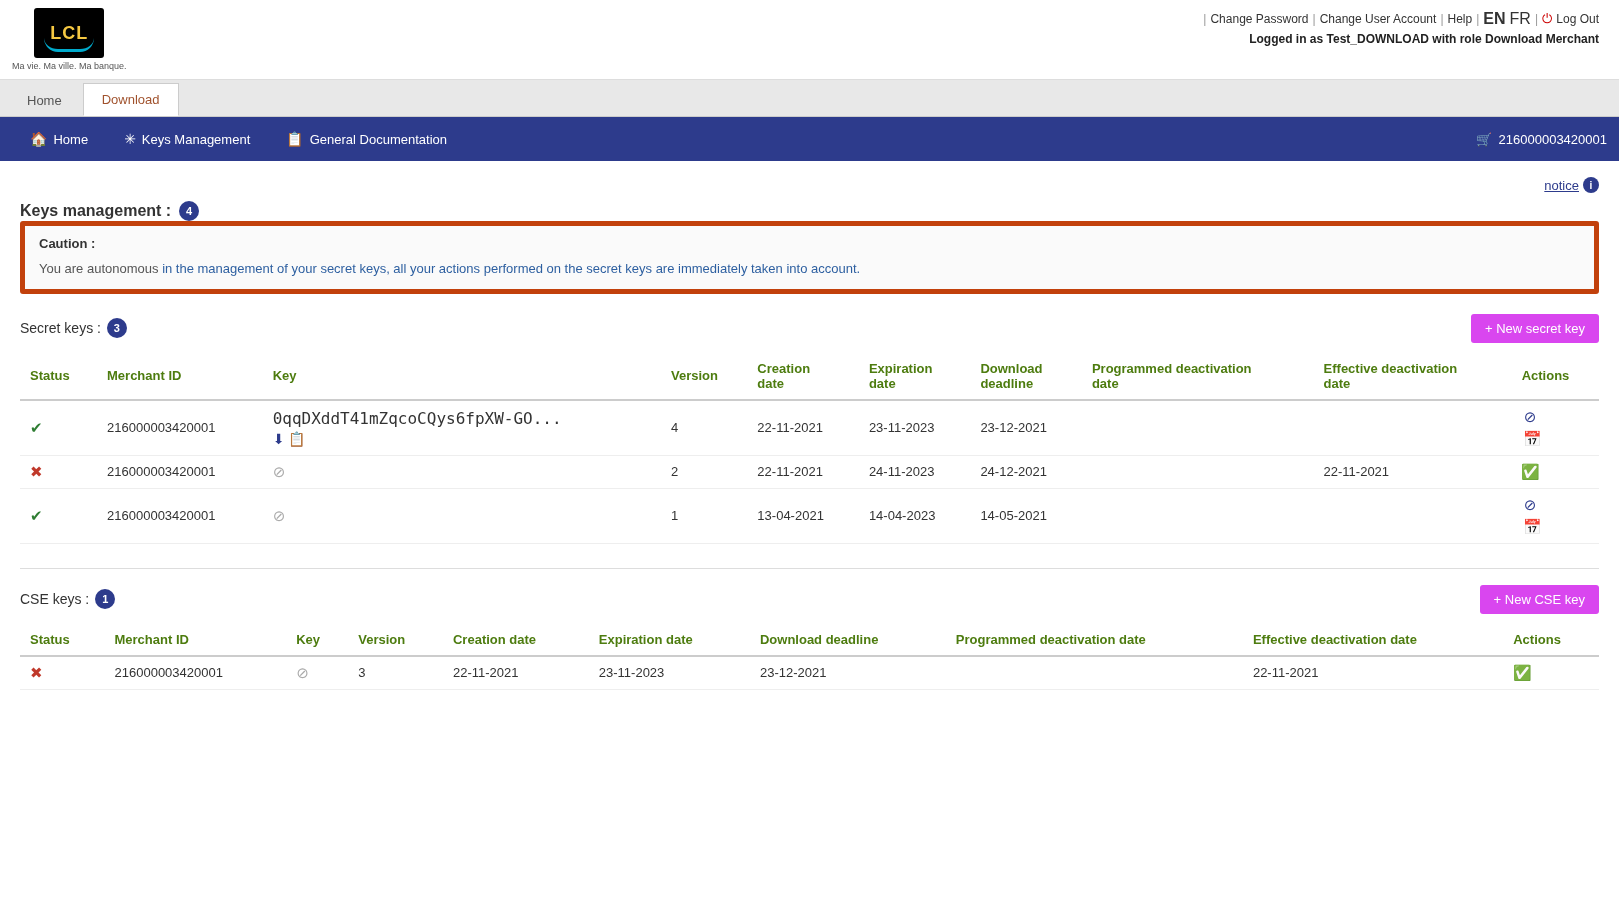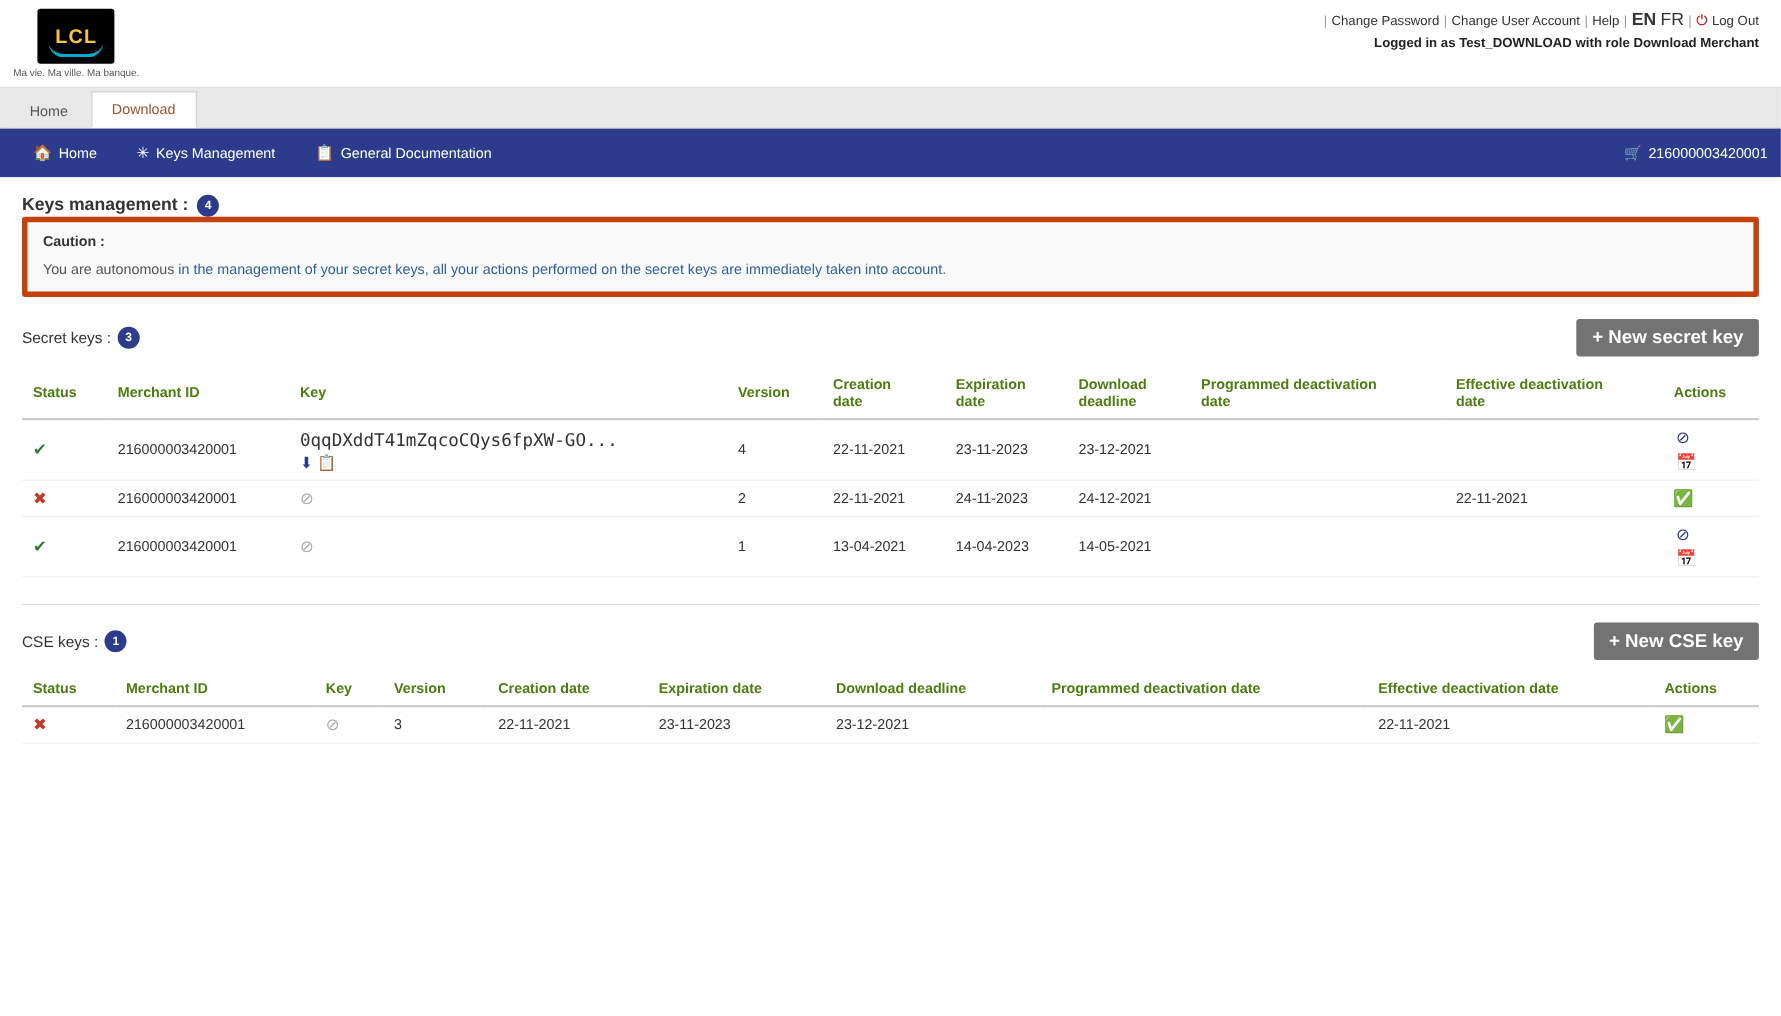--- a/index.html
+++ b/index.html
@@ -121,31 +121,30 @@
 
     
     .section-header {
       display: flex;
       justify-content: space-between;
       align-items: center;
       margin-bottom: 10px;
     }
     .section-title { font-size: 14px; display: flex; align-items: center; gap: 6px; }
     .btn-primary {
-      background: #737373;
+      background: #d946ef;
       color: #fff;
       border: none;
       padding: 7px 14px;
       border-radius: 3px;
       cursor: pointer;
-      font-size: 17px;
+      font-size: 13px;
       display: flex;
       align-items: center;
       gap: 4px;
-      font-weight: bold;
     }
 
     
     table {
       width: 100%;
       border-collapse: collapse;
       margin-bottom: 24px;
       font-size: 13px;
     }
     th {
@@ -223,20 +222,26 @@
   </a>
   <div class="nav-spacer"></div>
   <div class="nav-merchant">
     <span>🛒</span>
     <span>216000003420001</span>
   </div>
 </div>
 
 <div class="content">
 
+  <div class="notice-row">
+    <a href="#" class="notice-link">
+      <span>notice</span>
+      <span class="info-circle">i</span>
+    </a>
+  </div>
 
   <div class="page-title">
     <span>Keys management :</span>
     <span class="badge badge-blue">4</span>
   </div>
 
   <div class="caution-box">
     <div class="caution-title">Caution :</div>
     <div class="caution-text">
       <span>You are autonomous <span class="blue">in the management of your secret keys, all your actions performed on the secret keys are immediately taken into account.</span></span><br>

